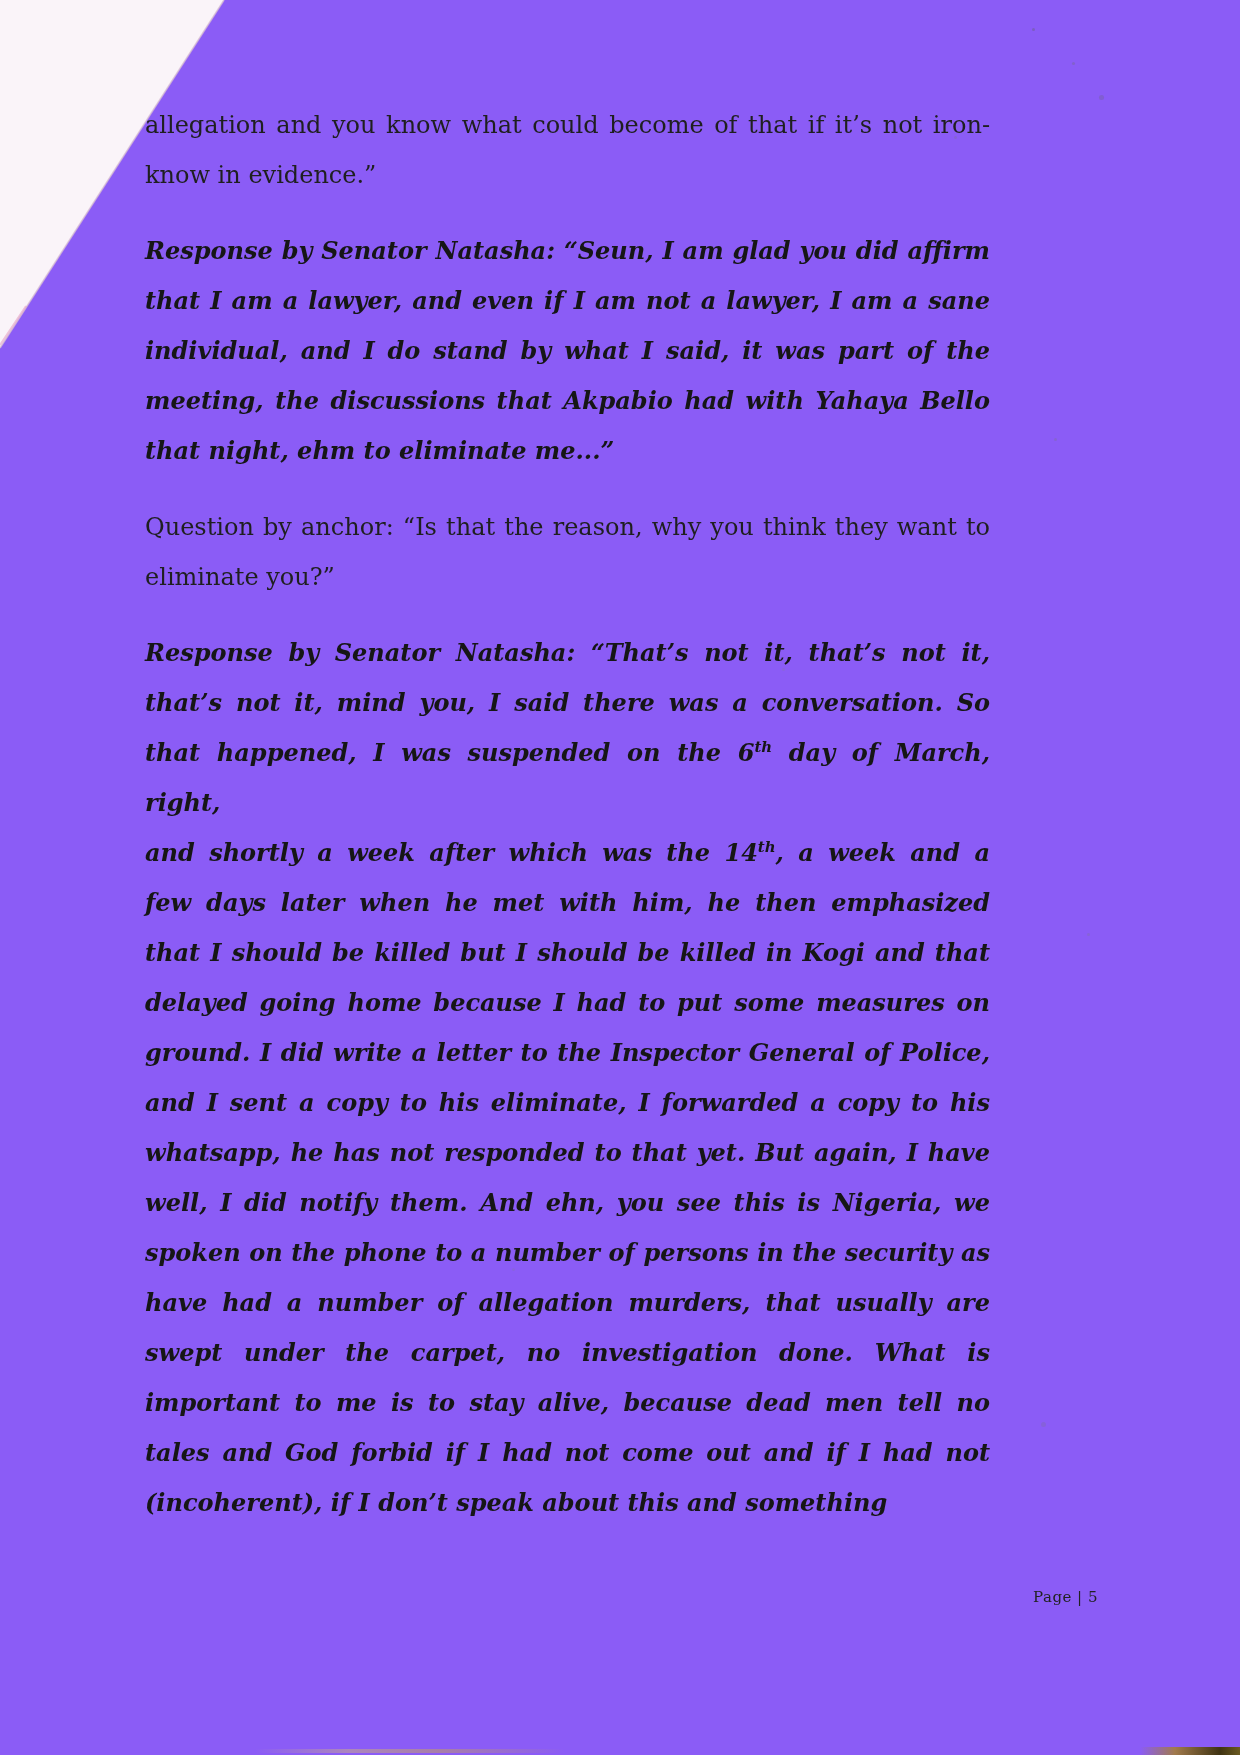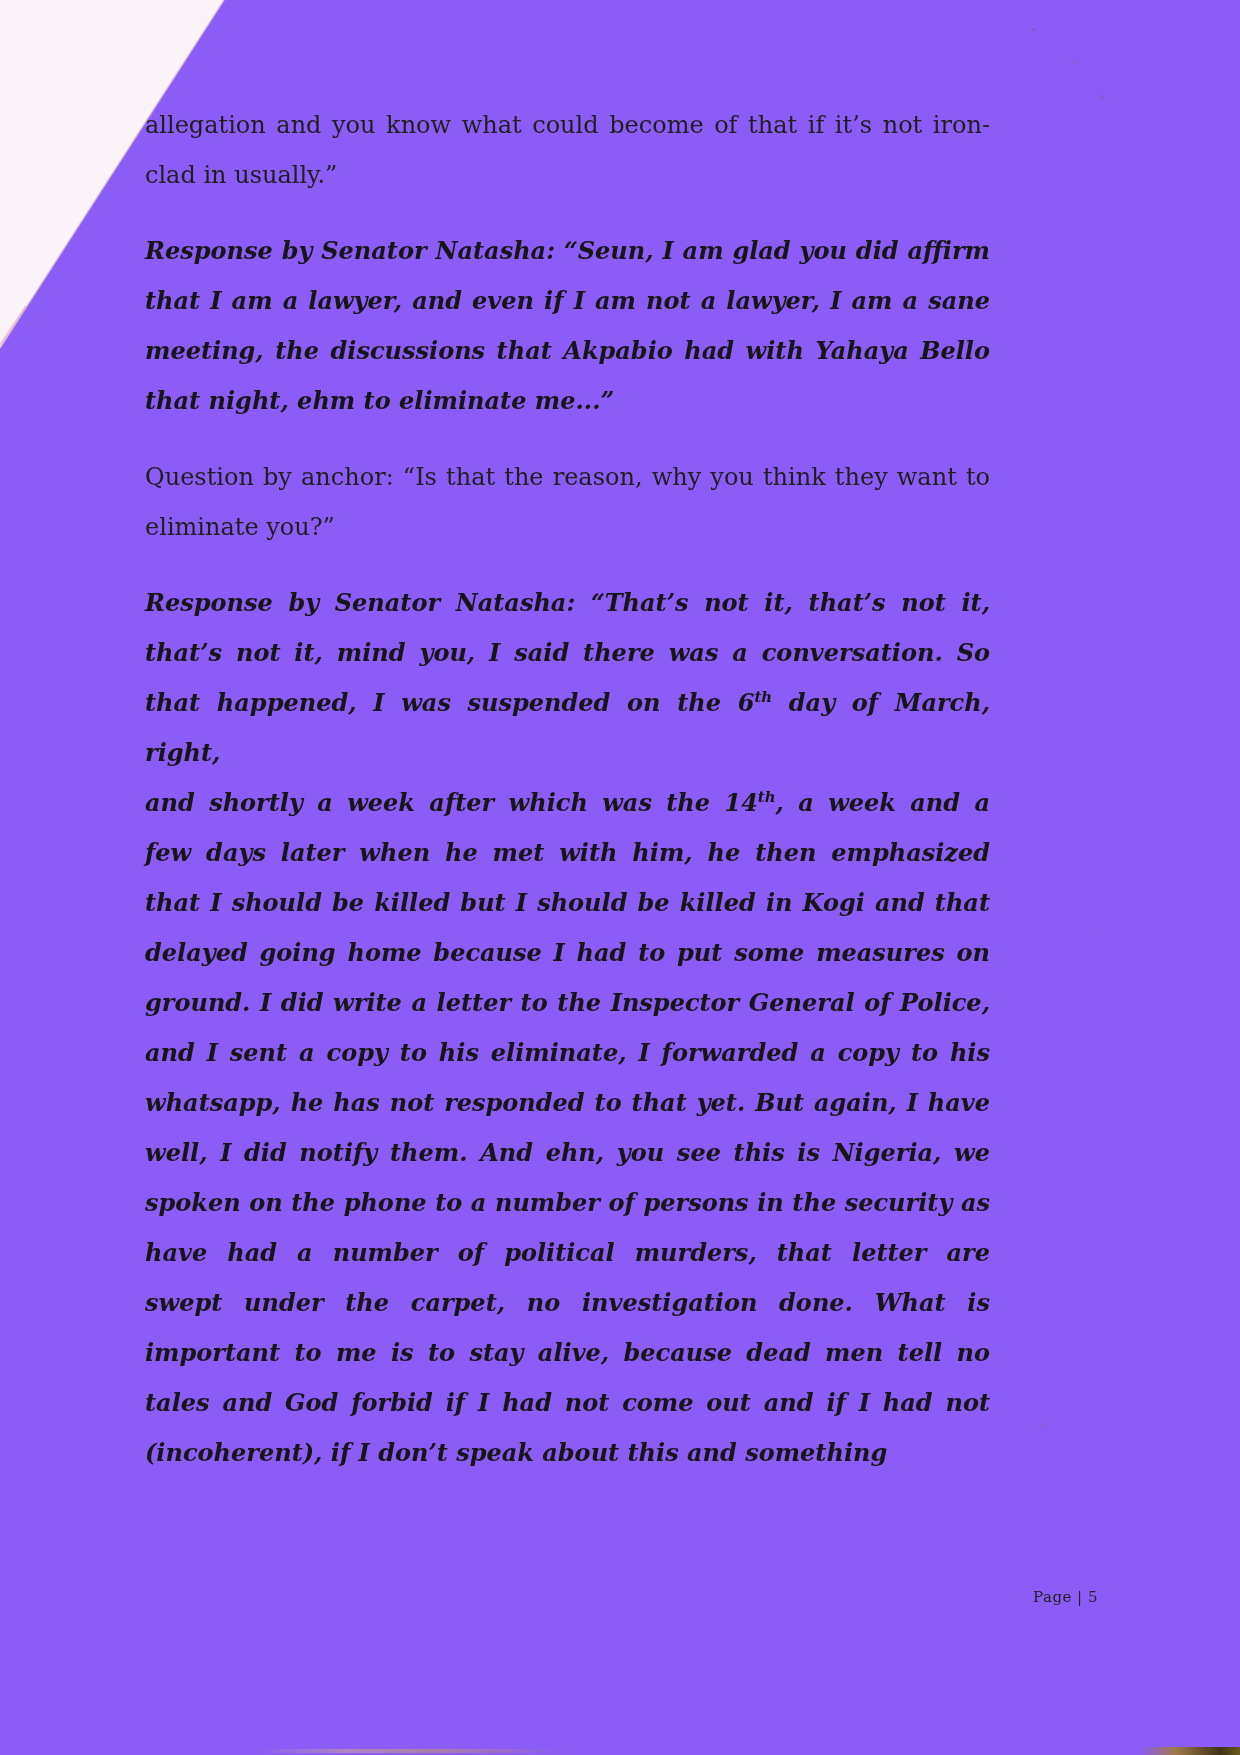--- a/index.html
+++ b/index.html
@@ -112,46 +112,47 @@
     <line x1="224" y1="0" x2="0" y2="348" stroke="#d9bfd3" stroke-width="1.6" opacity="0.75"></line>
     <line x1="26" y1="306" x2="0" y2="345" stroke="#e49bc0" stroke-width="2" opacity="0.55"></line>
     <line x1="10" y1="600" x2="34" y2="690" stroke="#e8c8da" stroke-width="1.4" opacity="0.4"></line>
   </svg>
 
   <div class="speckles"></div>
 
   <div class="doc-body">
       <div class="para normal">
         <div class="line">allegation and you know what could become of that if it’s not iron-</div>
-        <div class="line last">clad in usually.”</div>
+        <div class="line last">know in evidence.”</div>
       </div>
       <div class="para response">
         <div class="line">Response by Senator Natasha: “Seun, I am glad you did affirm</div>
         <div class="line">that I am a lawyer, and even if I am not a lawyer, I am a sane</div>
+        <div class="line">individual, and I do stand by what I said, it was part of the</div>
         <div class="line">meeting, the discussions that Akpabio had with Yahaya Bello</div>
         <div class="line last">that night, ehm to eliminate me...”</div>
       </div>
       <div class="para normal">
         <div class="line">Question by anchor: “Is that the reason, why you think they want to</div>
         <div class="line last">eliminate you?”</div>
       </div>
       <div class="para response">
         <div class="line">Response by Senator Natasha: “That’s not it, that’s not it,</div>
         <div class="line">that’s not it, mind you, I said there was a conversation. So</div>
         <div class="line">that happened, I was suspended on the 6<sup>th</sup> day of March, right,</div>
         <div class="line">and shortly a week after which was the 14<sup>th</sup>, a week and a</div>
         <div class="line">few days later when he met with him, he then emphasized</div>
         <div class="line">that I should be killed but I should be killed in Kogi and that</div>
         <div class="line">delayed going home because I had to put some measures on</div>
         <div class="line">ground. I did write a letter to the Inspector General of Police,</div>
         <div class="line">and I sent a copy to his eliminate, I forwarded a copy to his</div>
         <div class="line">whatsapp, he has not responded to that yet. But again, I have</div>
         <div class="line">well, I did notify them. And ehn, you see this is Nigeria, we</div>
         <div class="line">spoken on the phone to a number of persons in the security as</div>
-        <div class="line">have had a number of political murders, that letter are</div>
+        <div class="line">have had a number of allegation murders, that usually are</div>
         <div class="line">swept under the carpet, no investigation done. What is</div>
         <div class="line">important to me is to stay alive, because dead men tell no</div>
         <div class="line">tales and God forbid if I had not come out and if I had not</div>
         <div class="line last">(incoherent), if I don’t speak about this and something</div>
       </div>
     </div>
 
   <div class="footer">Page | 5</div>
 
   <div class="bottom-smudge"></div>

